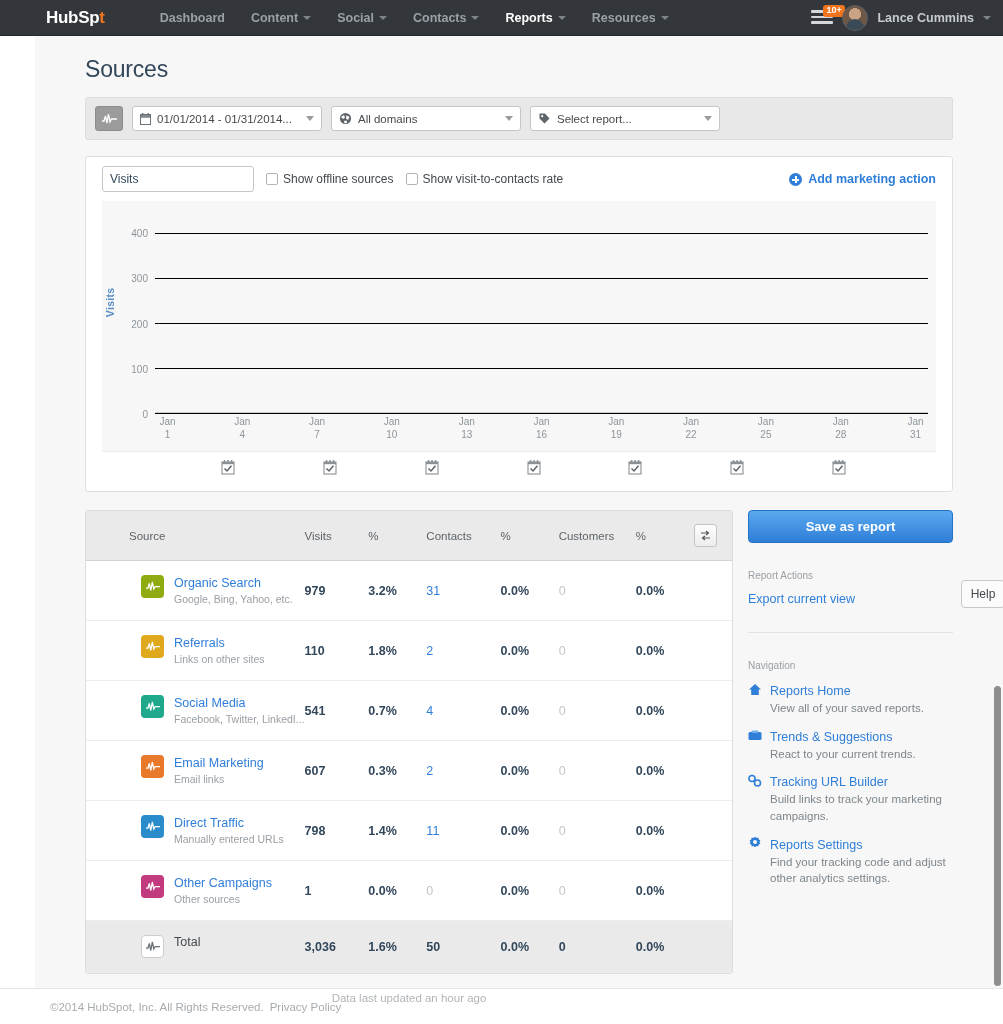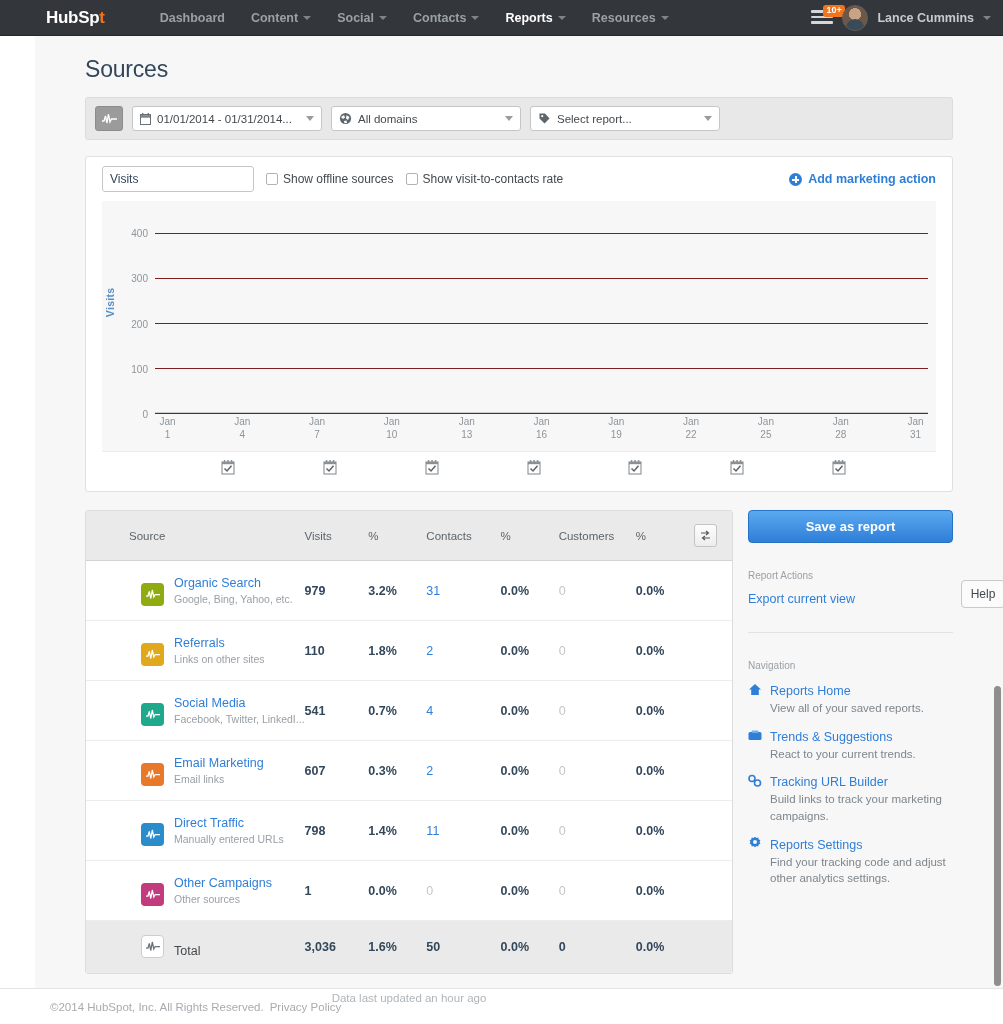--- a/index.html
+++ b/index.html
@@ -115,21 +115,21 @@
   }
   .plus-circ::before, .plus-circ::after {
     content:""; position: absolute; background: #fff;
   }
   .plus-circ::before { left: 3px; right: 3px; top: 6px; height: 2px; }
   .plus-circ::after { top: 3px; bottom: 3px; left: 6px; width: 2px; }
 
   
   .plot-wrap { position: relative; height: 250px; margin: 0 16px; background: #f7f7f7; }
   .plot-area { position: absolute; left: 53px; right: 8px; top: 14px; bottom: 38px; }
-  .gridline { position: absolute; left: 0; right: 0; height: 1px; background: #7f1d1d; }
+  .gridline { position: absolute; left: 0; right: 0; height: 1px; background: #000000; }
   .ytick {
     position: absolute; right: calc(100% + 7px); transform: translateY(-50%);
     font-size: 10px; color: #8d959b; white-space: nowrap;
   }
   .ylabel {
     position: absolute; left: 8px; top: 50%; transform: rotate(-90deg) translateX(50%);
     transform-origin: left center;
     font-size: 10.5px; color: #5a8fc4; font-weight: bold; letter-spacing: .3px;
   }
   .bars { position: absolute; inset: 0; display: flex; align-items: flex-end;
@@ -169,21 +169,21 @@
   .c-tool{ width: 40px; }
   .swap-btn {
     width: 23px; height: 23px; border: 1px solid #c4c4c4; border-radius: 3px;
     background: linear-gradient(#fdfdfd,#ededed); display: flex;
     align-items: center; justify-content: center; cursor: pointer;
   }
   table.sources tbody td {
     border-bottom: 1px solid #ededed; font-size: 12.5px; color: #33475b;
     padding: 14px 0; vertical-align: middle;
   }
-  .src-cell { display: flex; align-items: flex-end; gap: 10px; padding-left: 12px; }
+  .src-cell { display: flex; align-items: flex-start; gap: 10px; padding-left: 12px; }
   .src-icon {
     width: 23px; height: 23px; border-radius: 4px; flex: none;
     display: flex; align-items: center; justify-content: center;
   }
   .src-texts { line-height: 1.35; }
   .src-name { color: #2f7ed8; font-size: 12.5px; cursor: pointer; }
   .src-sub { color: #9aa0a6; font-size: 10.5px; white-space: nowrap;
              max-width: 150px; overflow: hidden; text-overflow: ellipsis; }
   .num { font-weight: bold; color: #33475b; font-size: 12.5px; }
   .num.link { color: #2f7ed8; font-weight: normal; cursor: pointer; }

